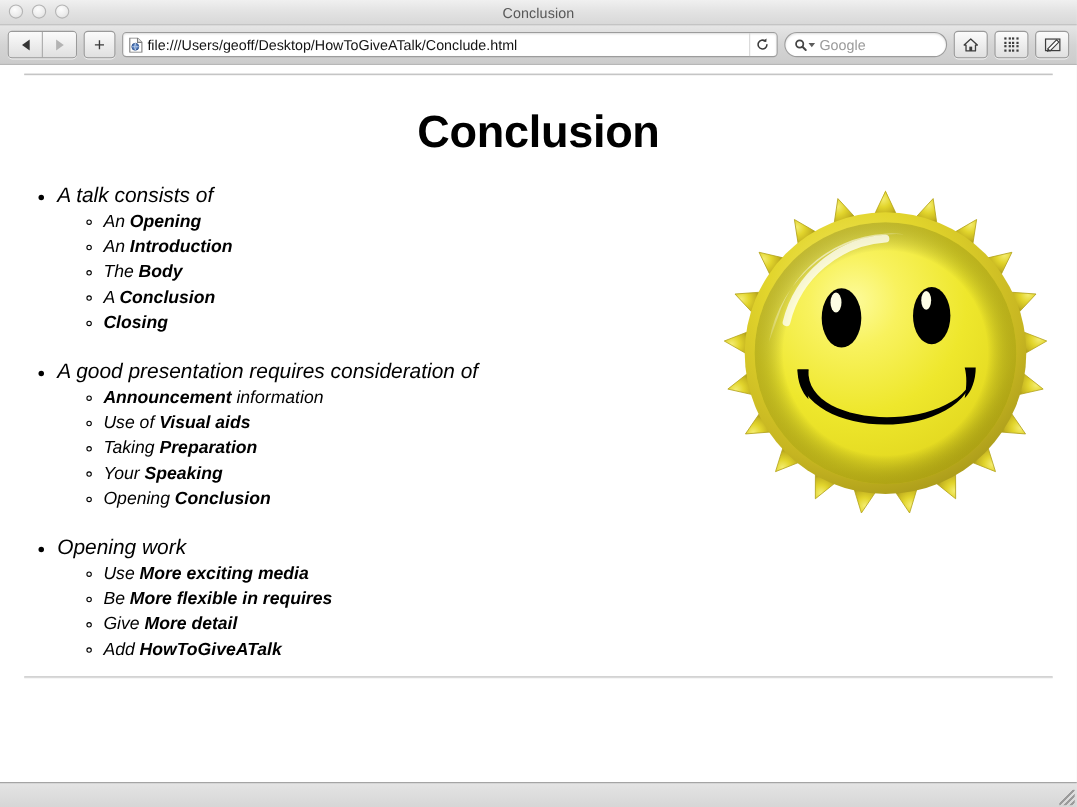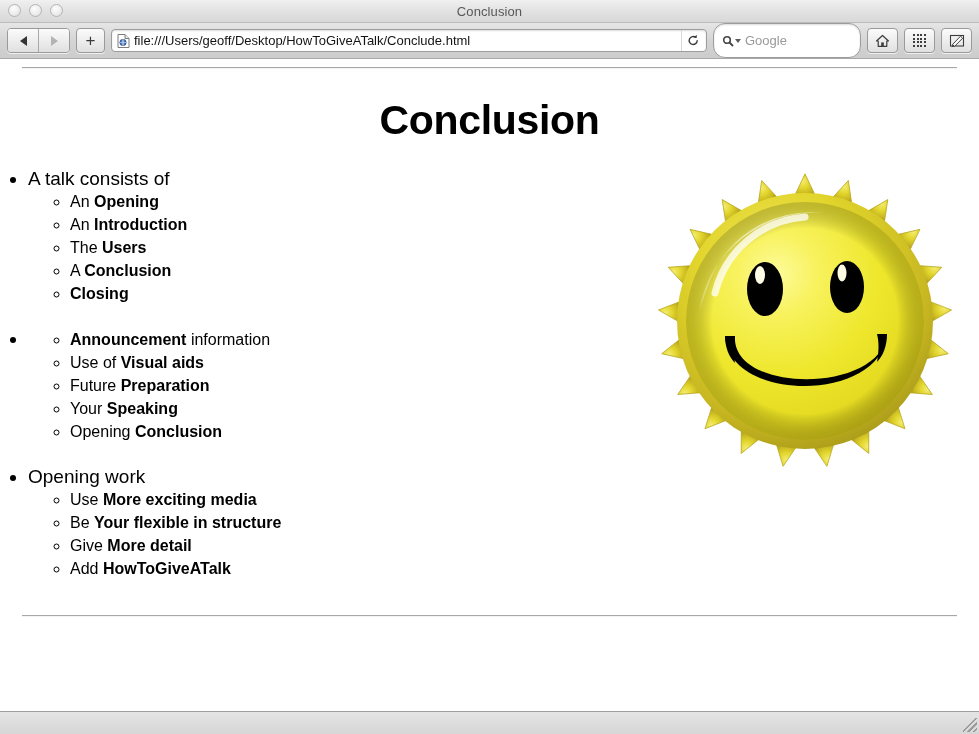--- a/index.html
+++ b/index.html
@@ -141,21 +141,21 @@
     flex: 0 0 22px;
     width: 22px; height: 21px;
     display: flex; align-items: center; justify-content: center;
     border-left: 1px solid #d8d8d8;
     color: #3c3c3c;
     cursor: default;
   }
 
   .searchfield {
     flex: 0 0 148px;
-    height: 35px;
+    height: 23px;
     background: #ffffff;
     border: 1px solid #9c9c9c;
     border-radius: 12px;
     display: flex;
     align-items: center;
     padding: 0 8px;
     box-sizing: border-box;
     box-shadow: inset 0 1px 2px rgba(0,0,0,0.14);
   }
   .search-text {
@@ -216,25 +216,26 @@
     letter-spacing: -0.3px;
   }
 
   .body-area {
     position: relative;
     margin-top: 22px;
   }
 
   ul.lvl1 {
     list-style-type: disc;
-    margin: 0;
-    padding-left: 28px;
+    margin: 11px;
+    padding-left: 41px;
     font-size: 19px;
     color: #000;
     font-family: "Liberation Sans", sans-serif;
+    font-style: italic;
   }
   ul.lvl1 > li {
     margin-bottom: 0;
     line-height: 23px;
     padding-top: 1px;
   }
   ul.lvl1 > li.spaced { margin-top: 21px; }
   ul.lvl2 {
     list-style-type: circle;
     margin: 0;
@@ -453,45 +454,46 @@
     </div>
 
     <div class="body-area">
 
       <ul class="lvl1">
         <li>
           <span>A talk consists of</span>
           <ul class="lvl2">
             <li><span>An </span><b>Opening</b><span></span></li>
             <li><span>An </span><b>Introduction</b><span></span></li>
-            <li><span>The </span><b>Users</b><span></span></li>
+            <li><span>The </span><b>Body</b><span></span></li>
             <li><span>A </span><b>Conclusion</b><span></span></li>
             <li><span></span><b>Closing</b><span></span></li>
           </ul>
         </li>
       </ul>
 
       <ul class="lvl1">
         <li class="spaced">
+          <span>A good presentation requires consideration of</span>
           <ul class="lvl2">
             <li><span></span><b>Announcement</b><span> information</span></li>
             <li><span>Use of </span><b>Visual aids</b><span></span></li>
-            <li><span>Future </span><b>Preparation</b><span></span></li>
+            <li><span>Taking </span><b>Preparation</b><span></span></li>
             <li><span>Your </span><b>Speaking</b><span></span></li>
             <li><span>Opening </span><b>Conclusion</b><span></span></li>
           </ul>
         </li>
       </ul>
 
       <ul class="lvl1">
         <li class="spaced">
           <span>Opening work</span>
           <ul class="lvl2">
             <li><span>Use </span><b>More exciting media</b><span></span></li>
-            <li><span>Be </span><b>Your flexible in structure</b><span></span></li>
+            <li><span>Be </span><b>More flexible in requires</b><span></span></li>
             <li><span>Give </span><b>More detail</b><span></span></li>
             <li><span>Add </span><b>HowToGiveATalk</b><span></span></li>
           </ul>
         </li>
       </ul>
 
     </div>
 
     <div class="hr hr-bottom"></div>
   </div>

